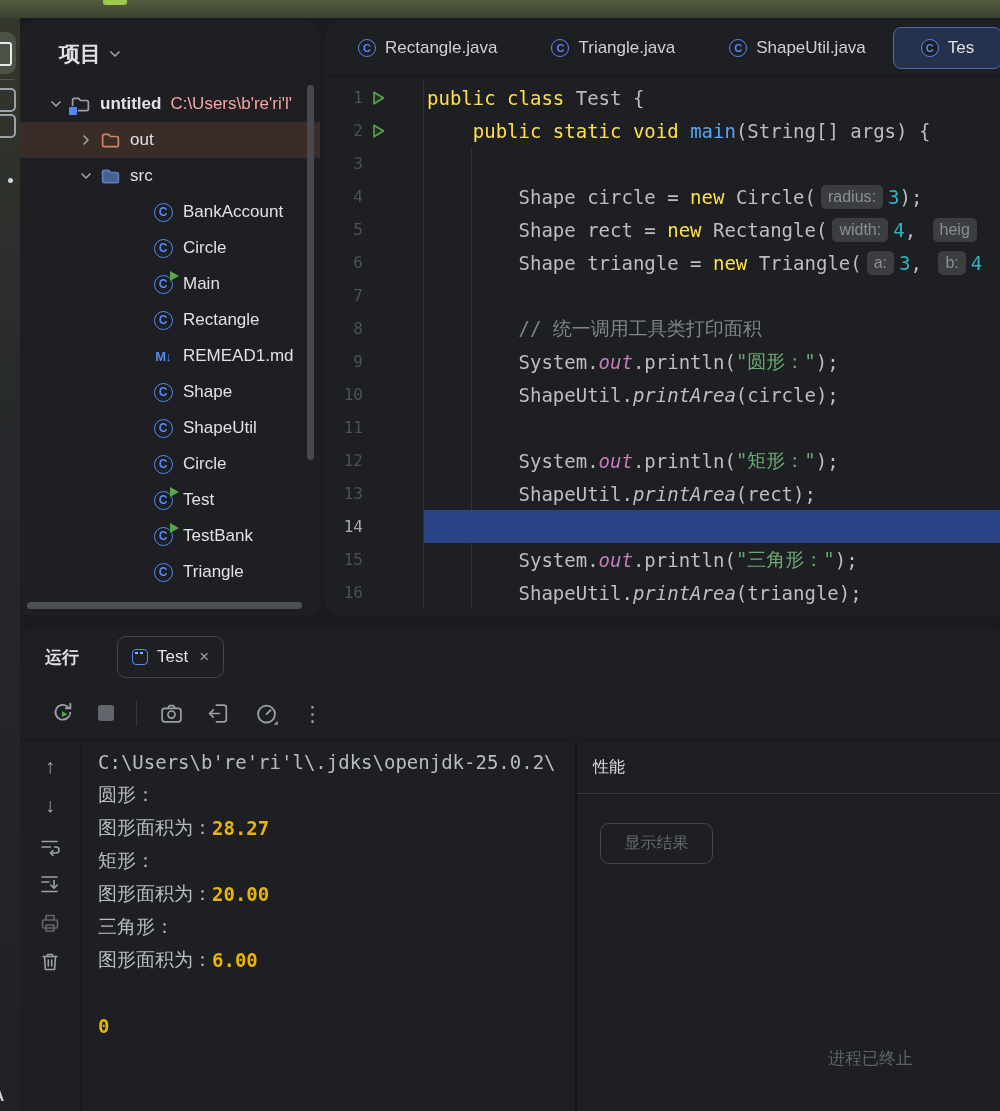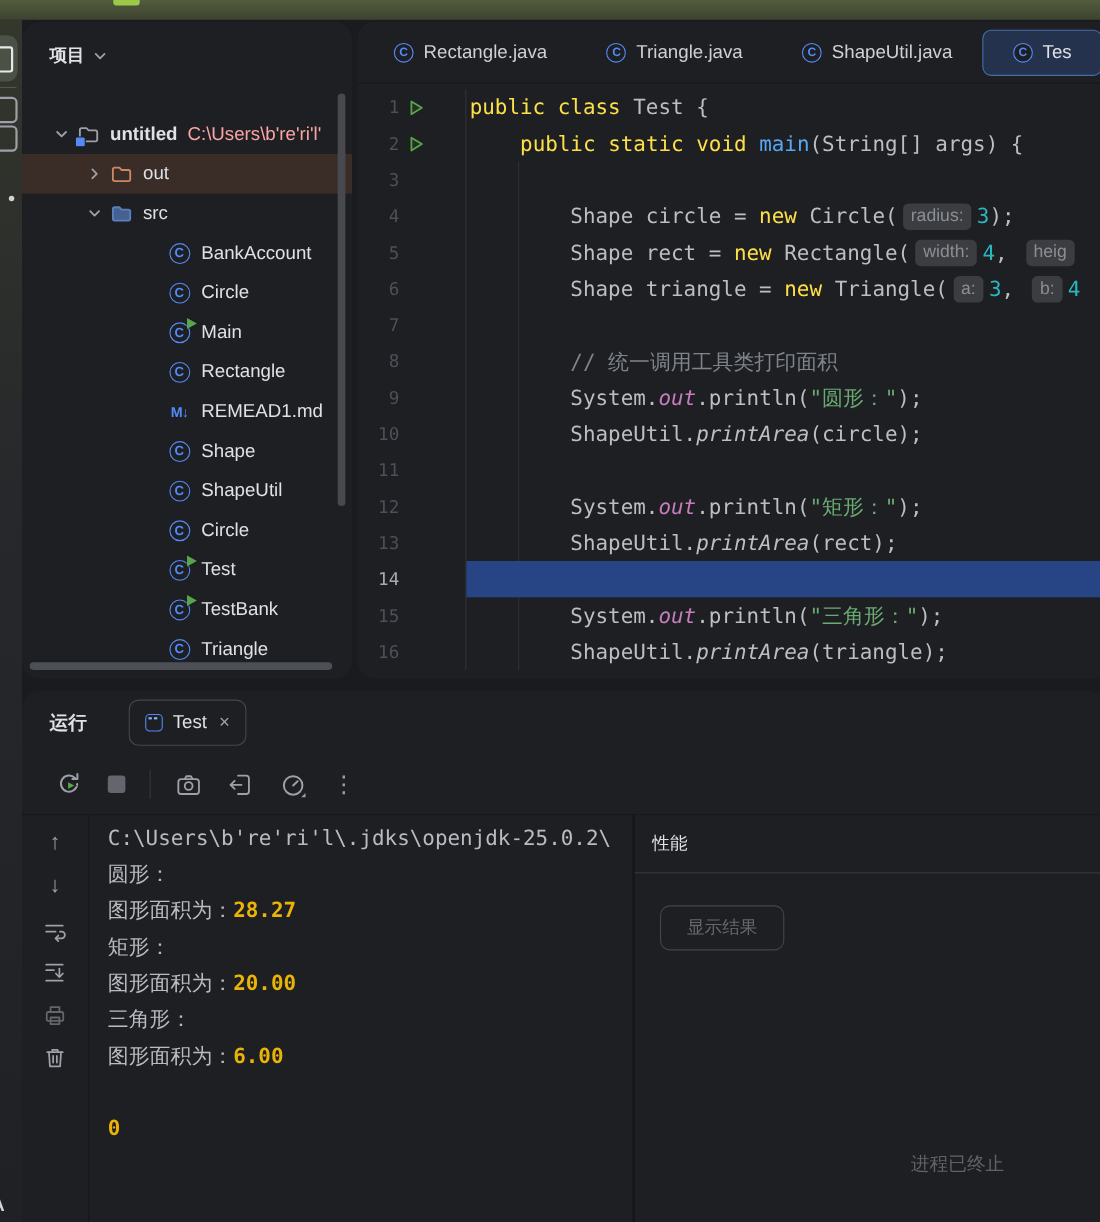--- a/index.html
+++ b/index.html
@@ -17,22 +17,22 @@
   .stripe-ic2{position:absolute;left:-8px;top:70px;width:20px;height:20px;border:2px solid #9da0a8;border-radius:5px;}
   .stripe-ic3{position:absolute;left:-8px;top:96px;width:20px;height:20px;border:2px solid #9da0a8;border-radius:5px;}
   .stripe-dot{position:absolute;left:8px;top:160px;width:5px;height:5px;border-radius:50%;background:#cfd2d6;}
   .stripe-frag{position:absolute;left:-8px;top:1068px;color:#cfd2d6;font-size:17px;font-weight:bold;}
   
   .card{position:absolute;background:#1e1f22;border-radius:16px;overflow:hidden;}
   .card.project{left:20px;top:20px;width:300px;height:597px;}
   .card.editor{left:325px;top:20px;width:680px;height:597px;border-radius:16px 0 0 16px;}
   .card.run{left:20px;top:628px;width:985px;height:483px;border-radius:16px 16px 0 0;}
   
-  .proj-head{display:flex;align-items:center;gap:6px;padding:20px 0 8px 25px;font-size:16px;font-weight:bold;}
-  #tree{position:absolute;left:0;top:84px;width:300px;text-align:center;}
+  .proj-head{display:flex;align-items:center;gap:6px;padding:20px 0 8px 39px;font-size:21px;font-weight:bold;}
+  #tree{position:absolute;left:0;top:66px;width:300px;text-align:center;}
   .tree-row{position:relative;display:flex;align-items:center;height:36px;font-size:17px;color:#dfe1e5;}
   .tree-row .chev{width:22px;display:flex;justify-content:center;flex:none;}
   .tree-row .ico{width:26px;display:flex;justify-content:center;flex:none;position:relative;}
   .tree-row .lbl{margin-left:7px;white-space:nowrap;}
   .tree-row .pth{margin-left:9px;color:#fca5a5;white-space:nowrap;}
   .lv0{padding-left:25px;} .lv1{padding-left:55px;} .lv2{padding-left:108px;}
   .tree-row.hl-brown{background:#3a2d27;}
   .row-sel{position:absolute;left:22px;right:18px;top:0;bottom:0;background:#3d4043;border-radius:8px;z-index:0;}
   .tree-row>*{position:relative;z-index:1;}
   .cls{width:19px;height:19px;border:1.6px solid #548af7;border-radius:50%;color:#548af7;

